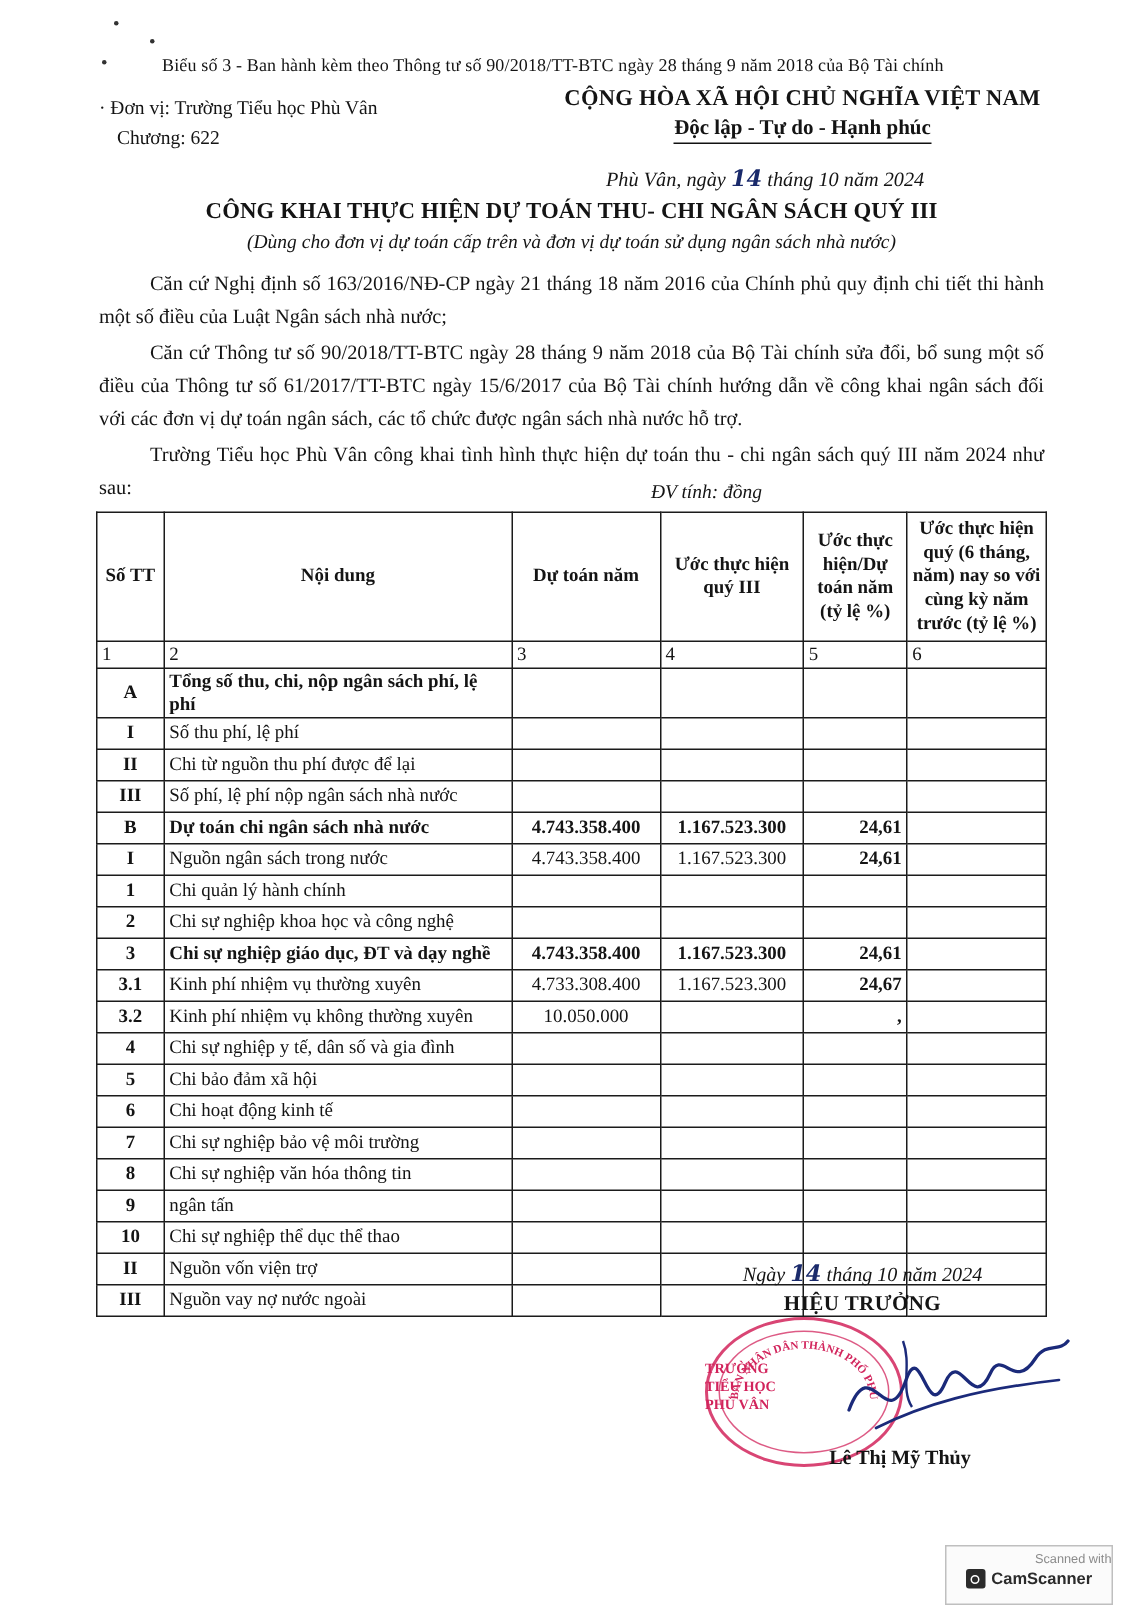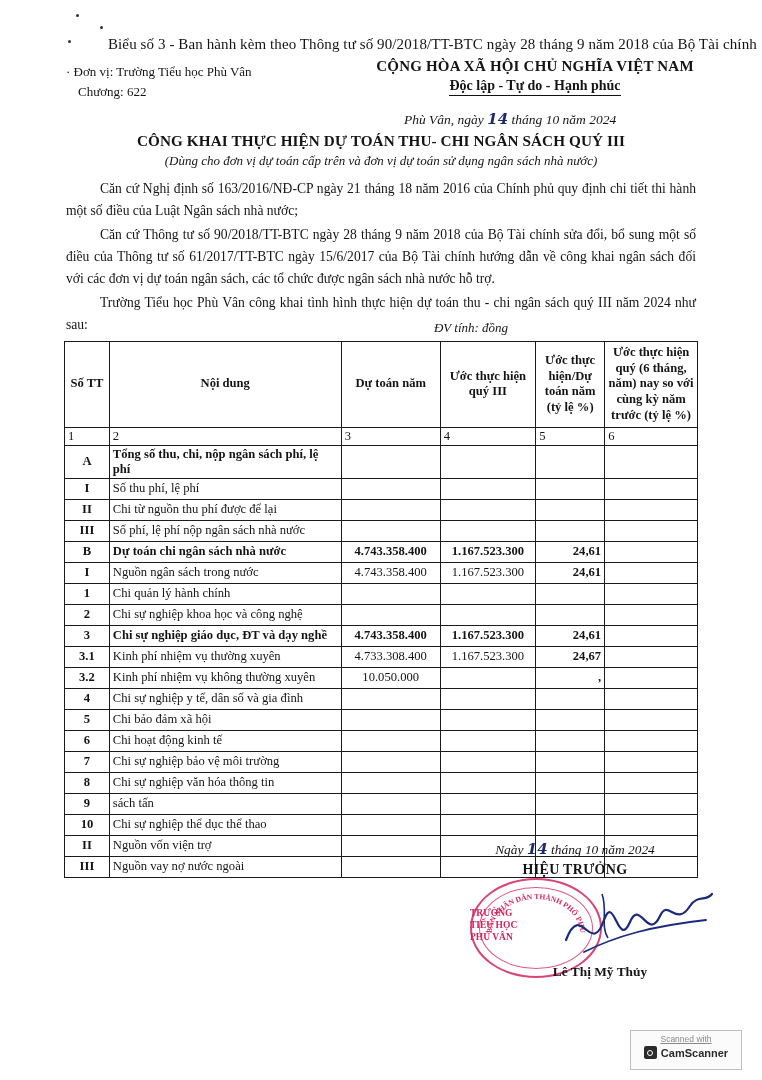--- a/index.html
+++ b/index.html
@@ -37,21 +37,21 @@
     border-radius: 50%;
   }
   .d1 { top: 4px; left: 8px; }
   .d2 { top: 16px; left: 32px; }
   .d3 { top: 30px; left: 0px; }
 
   .hdr-note {
     position: absolute;
     top: 36px;
     left: 108px;
-    font-size: 15px;
+    font-size: 12px;
     letter-spacing: 0.1px;
   }
   .left-block {
     position: absolute;
     top: 62px;
     left: 66px;
     font-size: 13px;
     line-height: 1.55;
   }
   .left-block .ln1 { white-space: nowrap; }
@@ -256,23 +256,22 @@
     left: 630px;
     width: 110px;
     height: 38px;
     border: 1px solid #bfbfbf;
     background: #fbfbfb;
     font-family: "Liberation Sans", sans-serif;
   }
   .camscanner .cs-top {
     font-size: 8.5px;
     color: #8a8a8a;
-    text-align: center;
+    text-align: right;
     padding-top: 3px;
-    text-decoration: underline;
   }
   .camscanner .cs-bot {
     display: flex;
     align-items: center;
     justify-content: center;
     gap: 4px;
     margin-top: 2px;
   }
   .camscanner .cs-logo {
     width: 13px;
@@ -483,21 +482,21 @@
         <tr>
           <td class="stt">8</td>
           <td class="name">Chi sự nghiệp văn hóa thông tin</td>
           <td class="num"></td>
           <td class="numc"></td>
           <td class="pct"></td>
           <td class="numc"></td>
         </tr>
         <tr>
           <td class="stt">9</td>
-          <td class="name">sách tấn</td>
+          <td class="name">ngân tấn</td>
           <td class="num"></td>
           <td class="numc"></td>
           <td class="pct"></td>
           <td class="numc"></td>
         </tr>
         <tr>
           <td class="stt">10</td>
           <td class="name">Chi sự nghiệp thể dục thể thao</td>
           <td class="num"></td>
           <td class="numc"></td>

